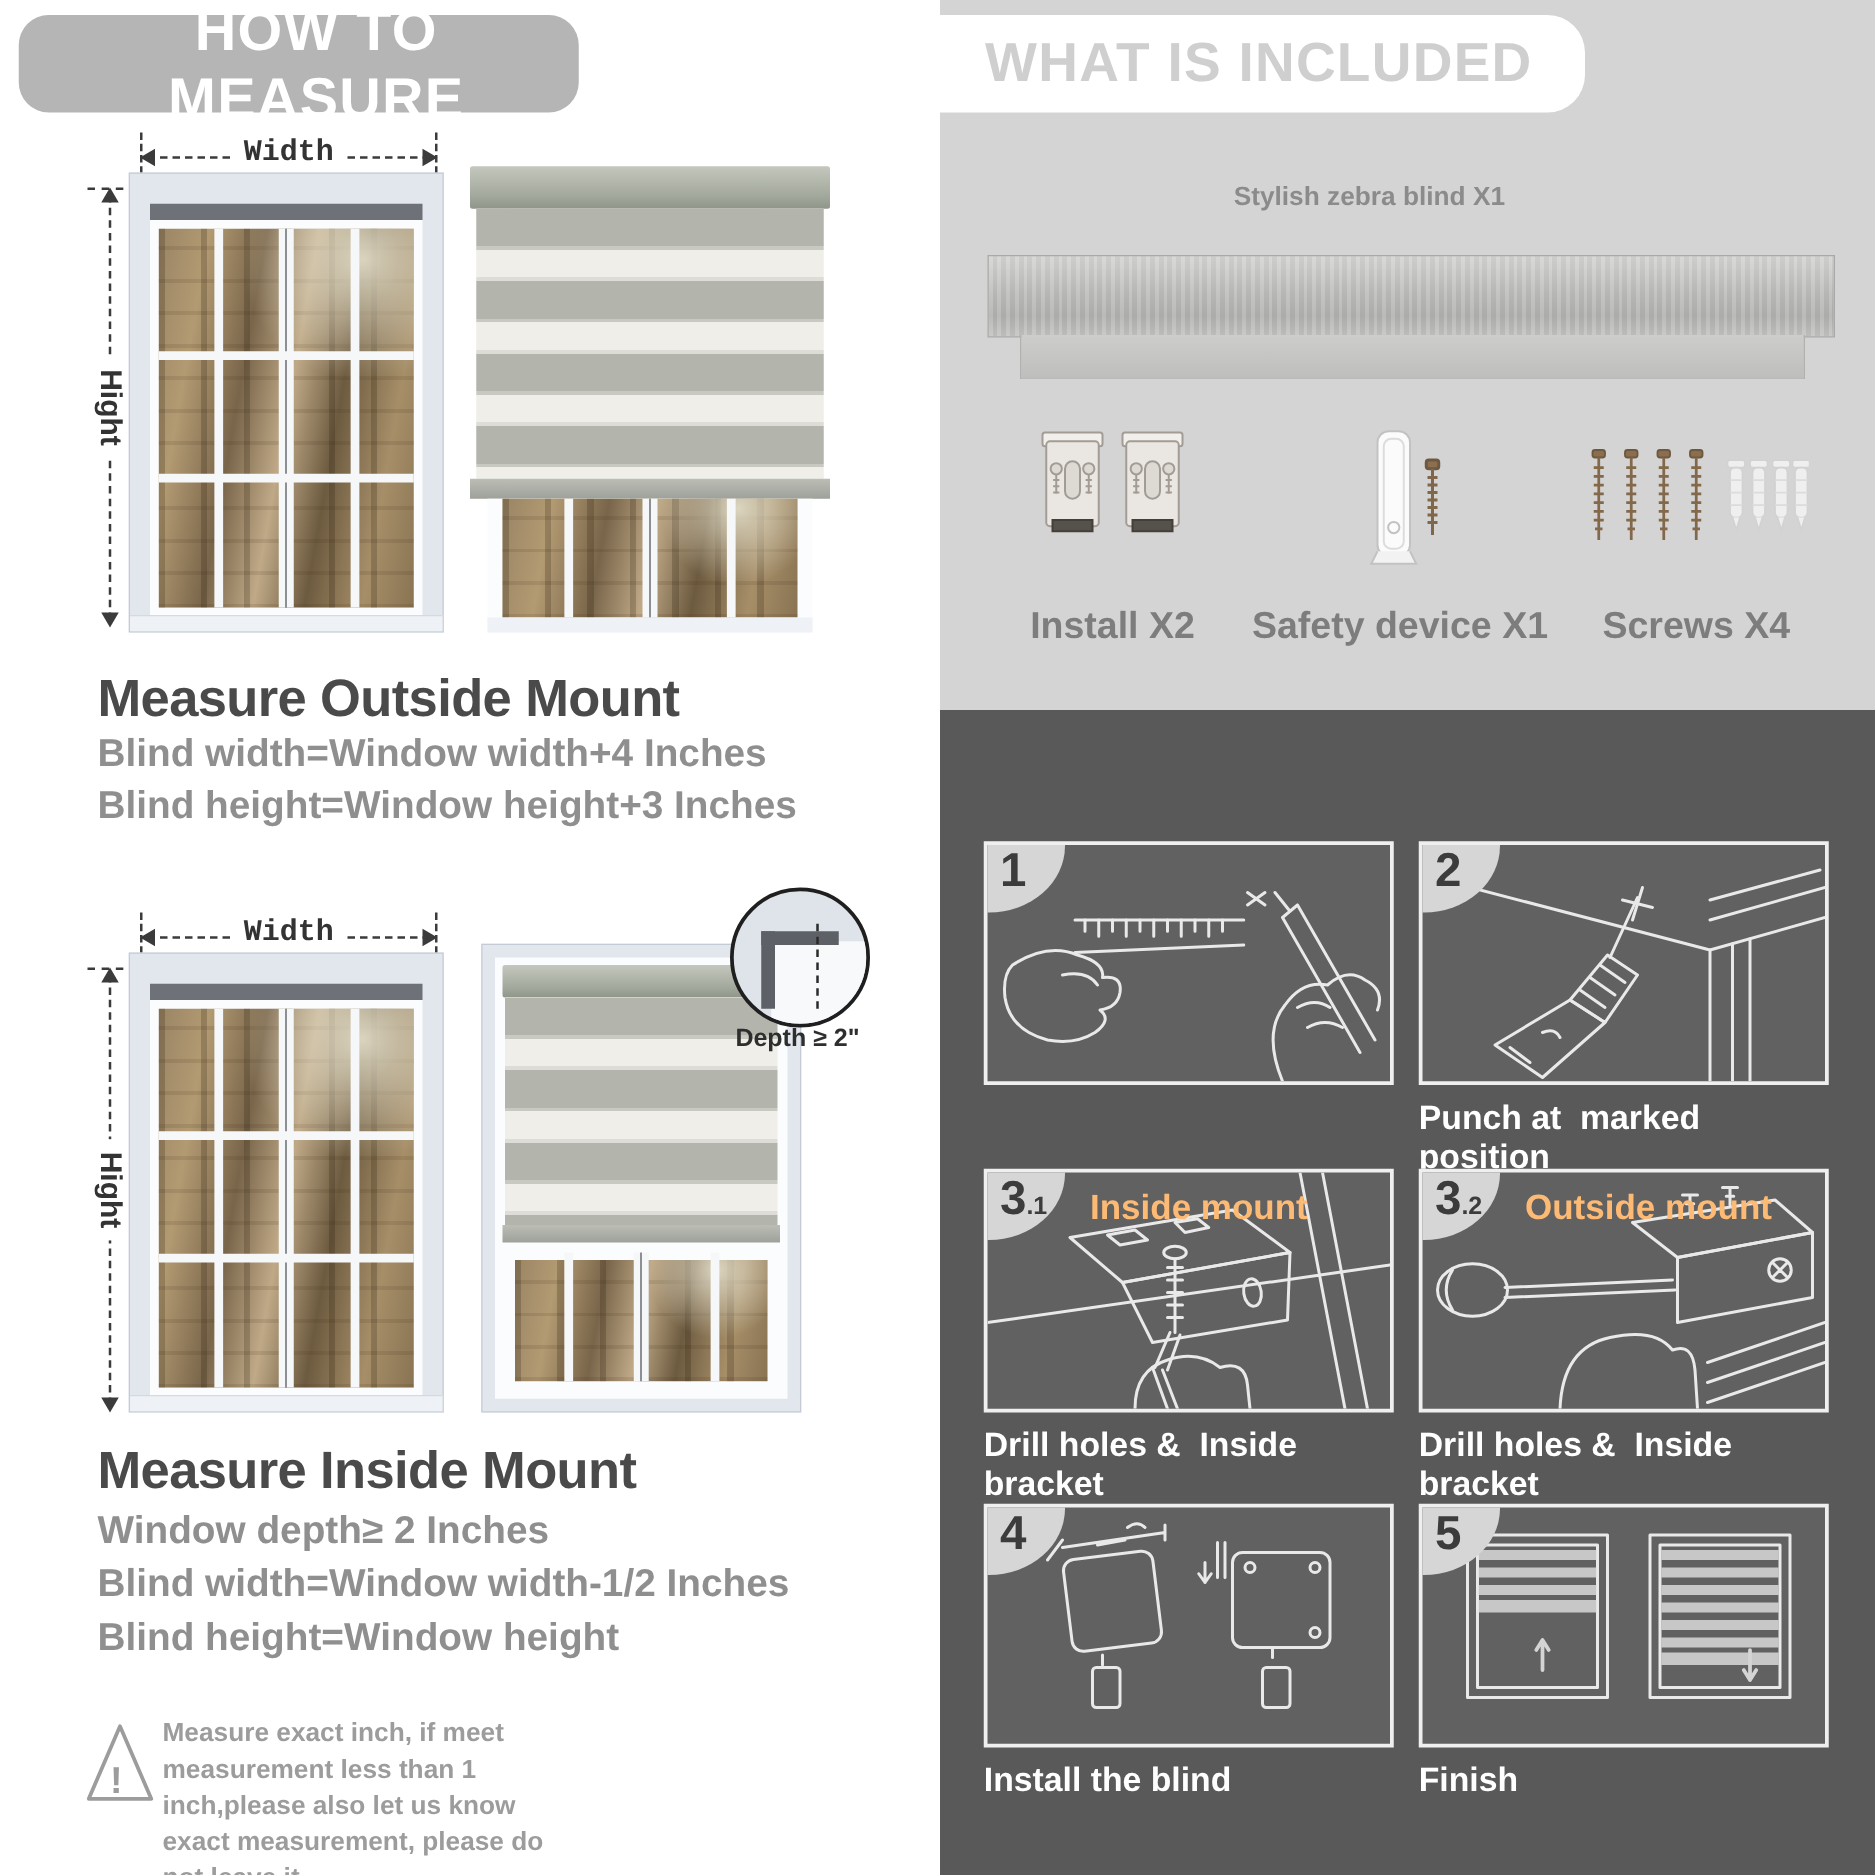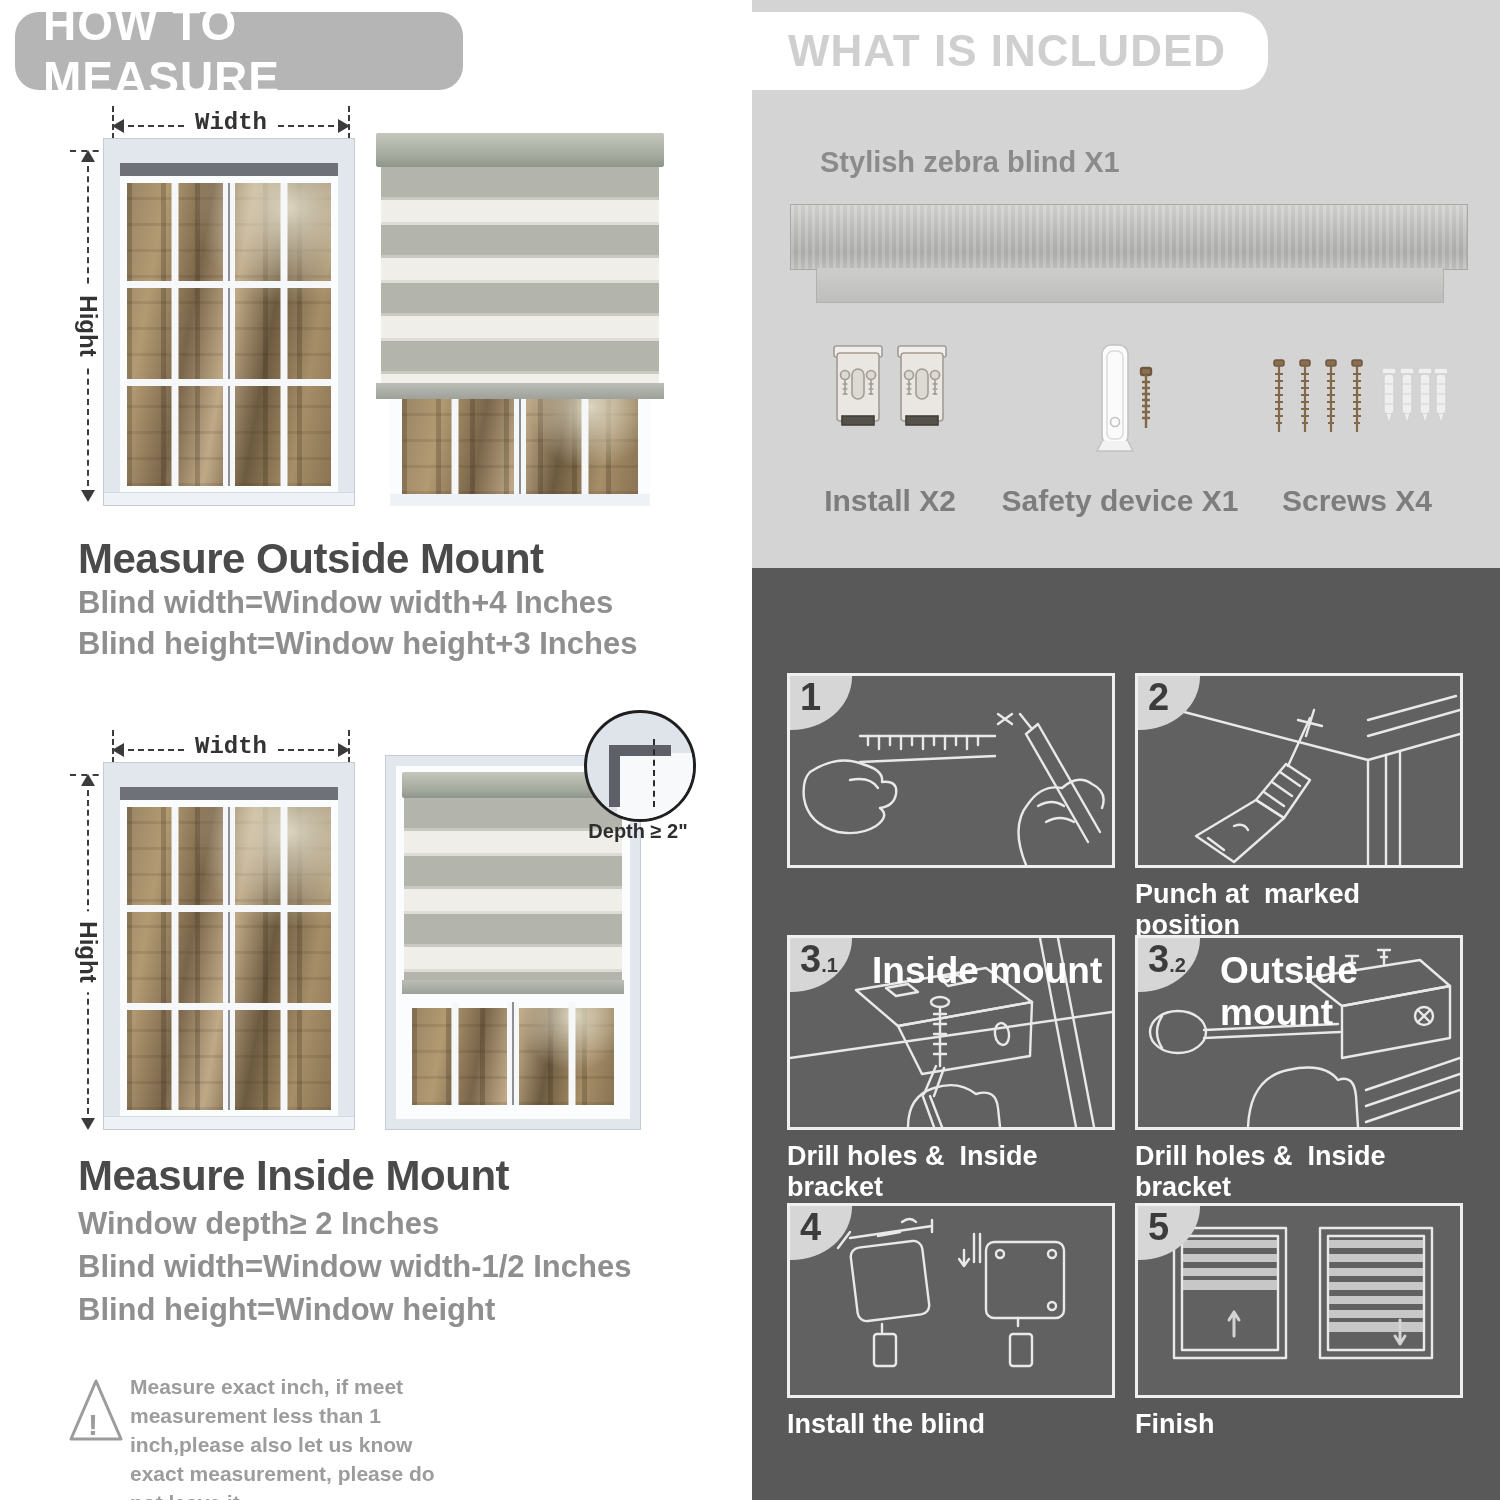--- a/index.html
+++ b/index.html
@@ -5,21 +5,21 @@
   html,body{margin:0;padding:0;}
   body{
     width:1500px;height:1500px;position:relative;overflow:hidden;background:#ffffff;
     font-family:"Liberation Sans",sans-serif;
   }
   .abs{position:absolute;}
 
   
   .htm-header{
     left:15px;top:12px;width:448px;height:78px;background:#b5b5b5;border-radius:24px;
-    display:flex;align-items:center;padding-left:28px;box-sizing:border-box;
+    display:flex;align-items:center;padding-left:28px;box-sizing:border-box;text-align:center;
   }
   .htm-header span{color:#ffffff;font-size:46px;font-weight:bold;letter-spacing:1px;}
 
   .section-title{color:#4a4a4a;font-size:42px;font-weight:bold;letter-spacing:-0.5px;}
   .formula{color:#8f8f8f;font-size:31px;font-weight:bold;line-height:40px;}
 
   
   .window{background:#e2e6ed;border:1px solid #c5cbd5;box-sizing:border-box;}
   .win-track{position:absolute;left:16px;right:16px;top:24px;height:13px;background:#6e7278;}
   .win-glass{position:absolute;left:16px;right:16px;top:37px;bottom:12px;background:#fbfcfd;}
@@ -74,22 +74,22 @@
   .depth-label{font-size:20px;font-weight:bold;color:#2e2e2e;text-align:center;}
 
   .warn-text{font-size:21px;font-weight:bold;color:#9c9c9c;line-height:29px;}
   .warn-bang{font-size:30px;font-weight:bold;color:#9c9c9c;}
 
   
   .panel-light{left:752px;top:0;width:748px;height:568px;background:#d4d4d4;}
   .included-header{position:absolute;left:0;top:12px;width:516px;height:78px;background:#ffffff;
      border-radius:0 30px 30px 0;display:flex;align-items:center;padding-left:36px;box-sizing:border-box;}
   .included-header span{color:#cfcfcf;font-size:44px;font-weight:bold;letter-spacing:1px;}
-  .blind-label{position:absolute;left:68px;top:146px;width:400px;text-align:left;
-     color:#8b8b8b;font-size:29px;font-weight:bold;}
+  .blind-label{position:absolute;left:52px;top:146px;width:400px;text-align:right;
+     color:#8b8b8b;font-size:21px;font-weight:bold;}
   .rail-main{position:absolute;left:38px;top:204px;width:676px;height:64px;border:1px solid #a9a9a7;
      background:
        repeating-linear-gradient(90deg, rgba(255,255,255,0.12) 0 3px, rgba(0,0,0,0.03) 3px 7px),
        linear-gradient(180deg,#d4d4d2,#bdbdbb 45%,#b1b1af 75%,#c3c3c1);}
   .rail-bottom{position:absolute;left:64px;top:268px;width:626px;height:34px;border:1px solid #b1b1af;border-top:none;
      background:linear-gradient(180deg,#cdcdcb,#bebebc);}
   .inc-item{position:absolute;top:342px;height:176px;display:flex;flex-direction:column;
      justify-content:space-between;align-items:center;}
   .inc-label{color:#7d7d7d;font-size:30px;font-weight:bold;white-space:nowrap;}
 
@@ -98,21 +98,21 @@
      border-radius:0 28px 28px 0;display:flex;align-items:center;padding-left:26px;box-sizing:border-box;}
   .mount-header span{color:#464646;font-size:41px;font-weight:bold;letter-spacing:-0.5px;}
 
   .step{position:absolute;width:328px;}
   .step-box{position:relative;width:100%;height:195px;background:#616161;border:3px solid #efefef;
      box-sizing:border-box;overflow:hidden;}
   .badge{position:absolute;top:-2px;left:-2px;width:64px;height:56px;background:#d6d6d6;
      border-radius:0 0 95% 0;color:#3c3c3c;padding:2px 0 0 12px;box-sizing:border-box;}
   .badge .n{font-size:38px;font-weight:bold;line-height:42px;}
   .badge .sub{font-size:20px;font-weight:bold;}
-  .step-title{position:absolute;top:12px;left:82px;color:#ffffff;font-size:37px;font-weight:bold;}
+  .step-title{position:absolute;top:12px;left:82px;color:#fdba74;font-size:28px;font-weight:bold;}
   .step-caption{margin-top:11px;color:#ffffff;font-size:27px;font-weight:bold;white-space:pre-wrap;}
   .step-box svg{position:absolute;left:0;top:0;}
   .lineart{stroke:#e9e9e9;fill:none;stroke-width:2.4;stroke-linecap:round;stroke-linejoin:round;}
 </style>
 </head>
 <body>
 
 <div class="abs htm-header">
   <span>HOW TO MEASURE</span>
 </div>

